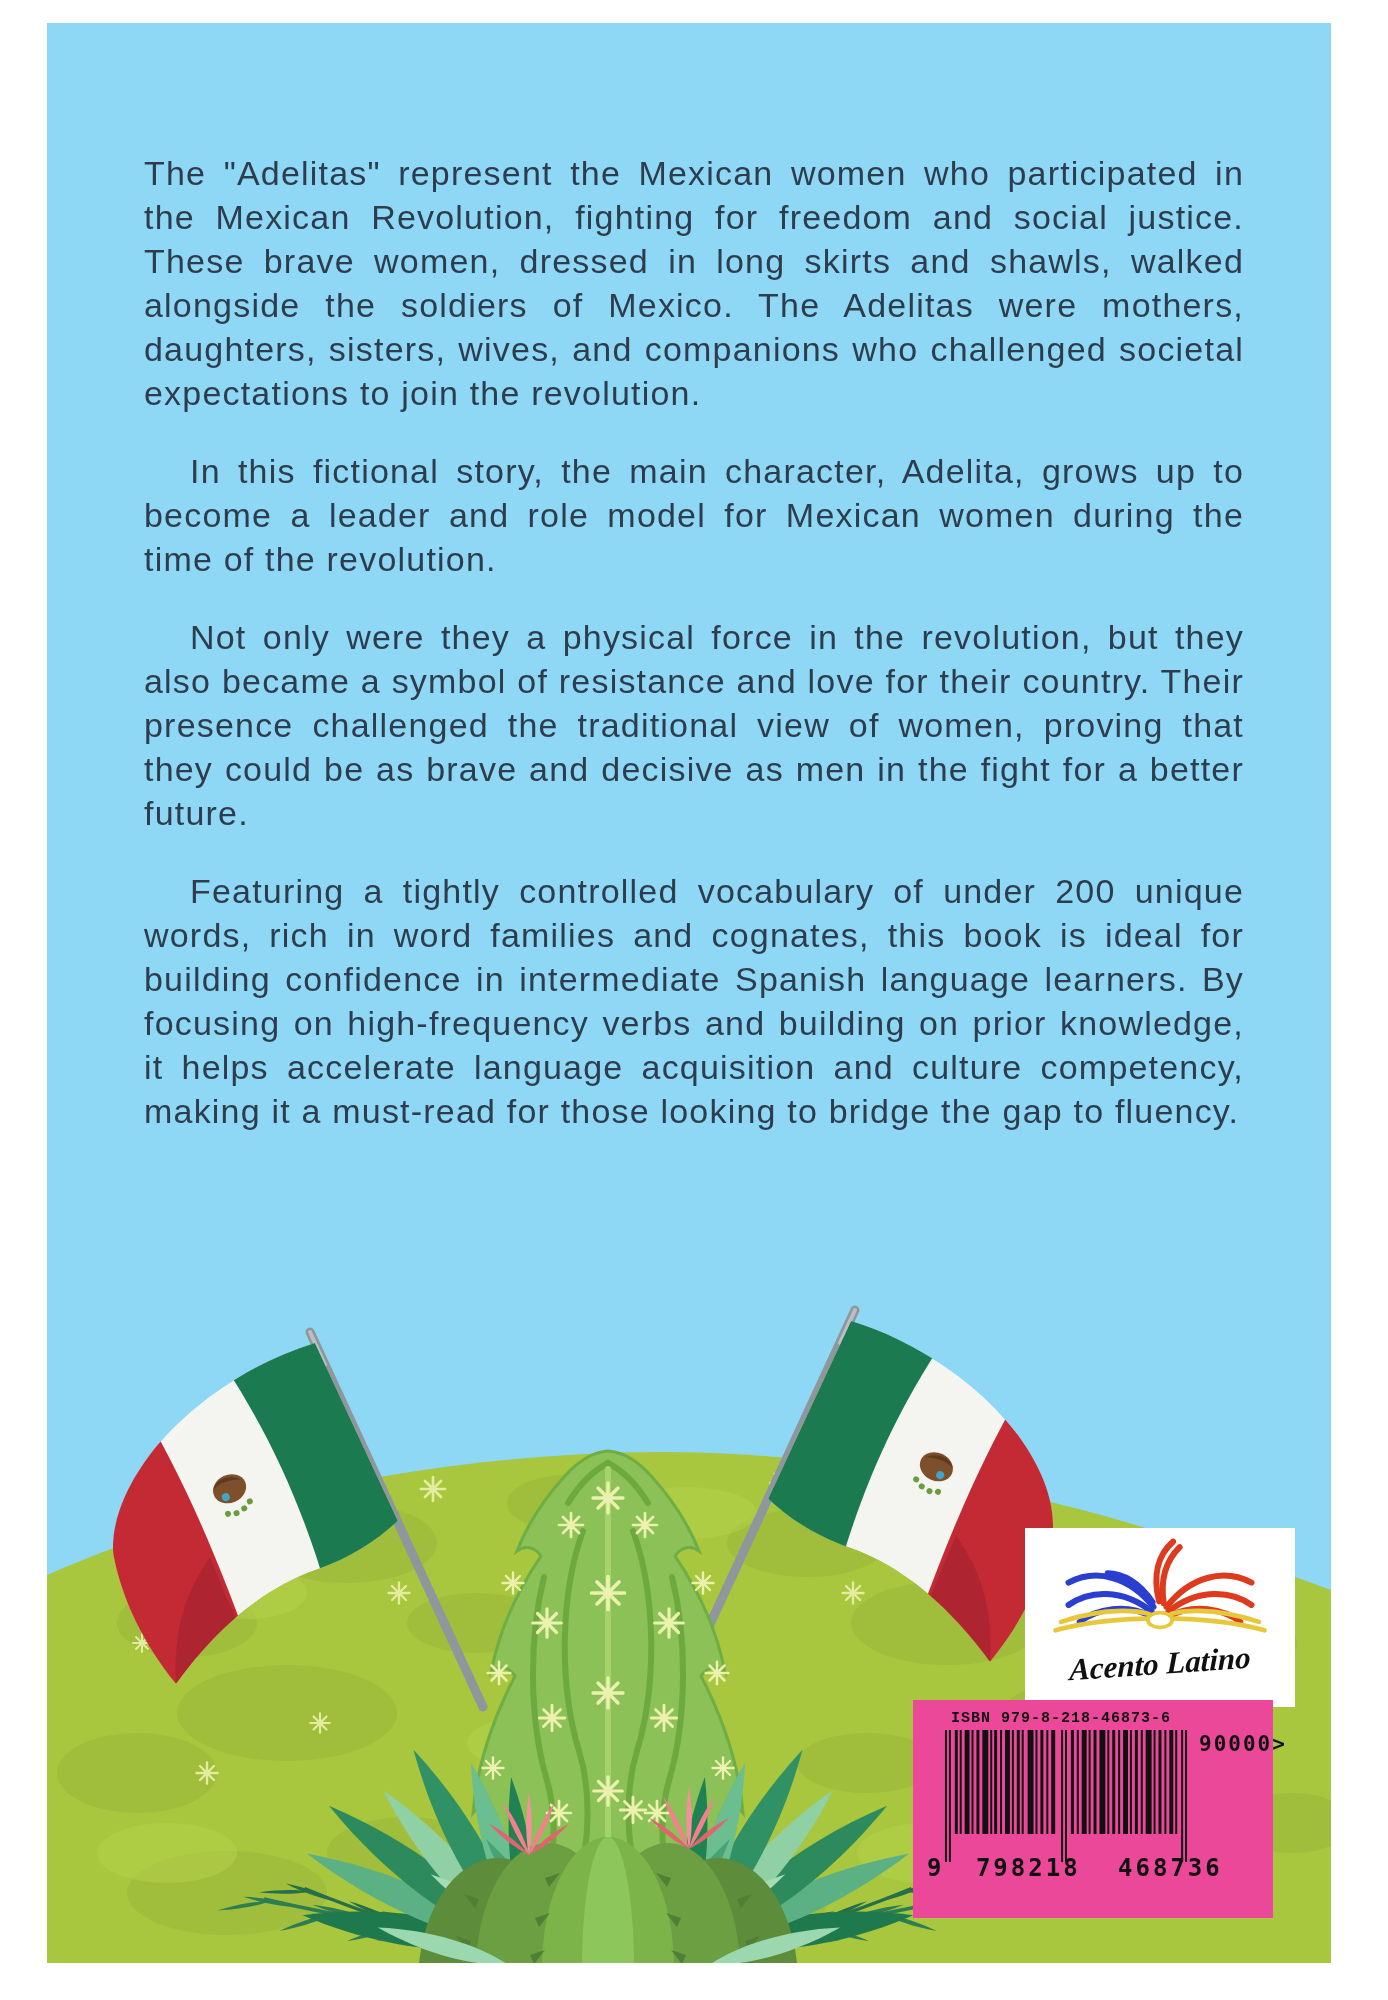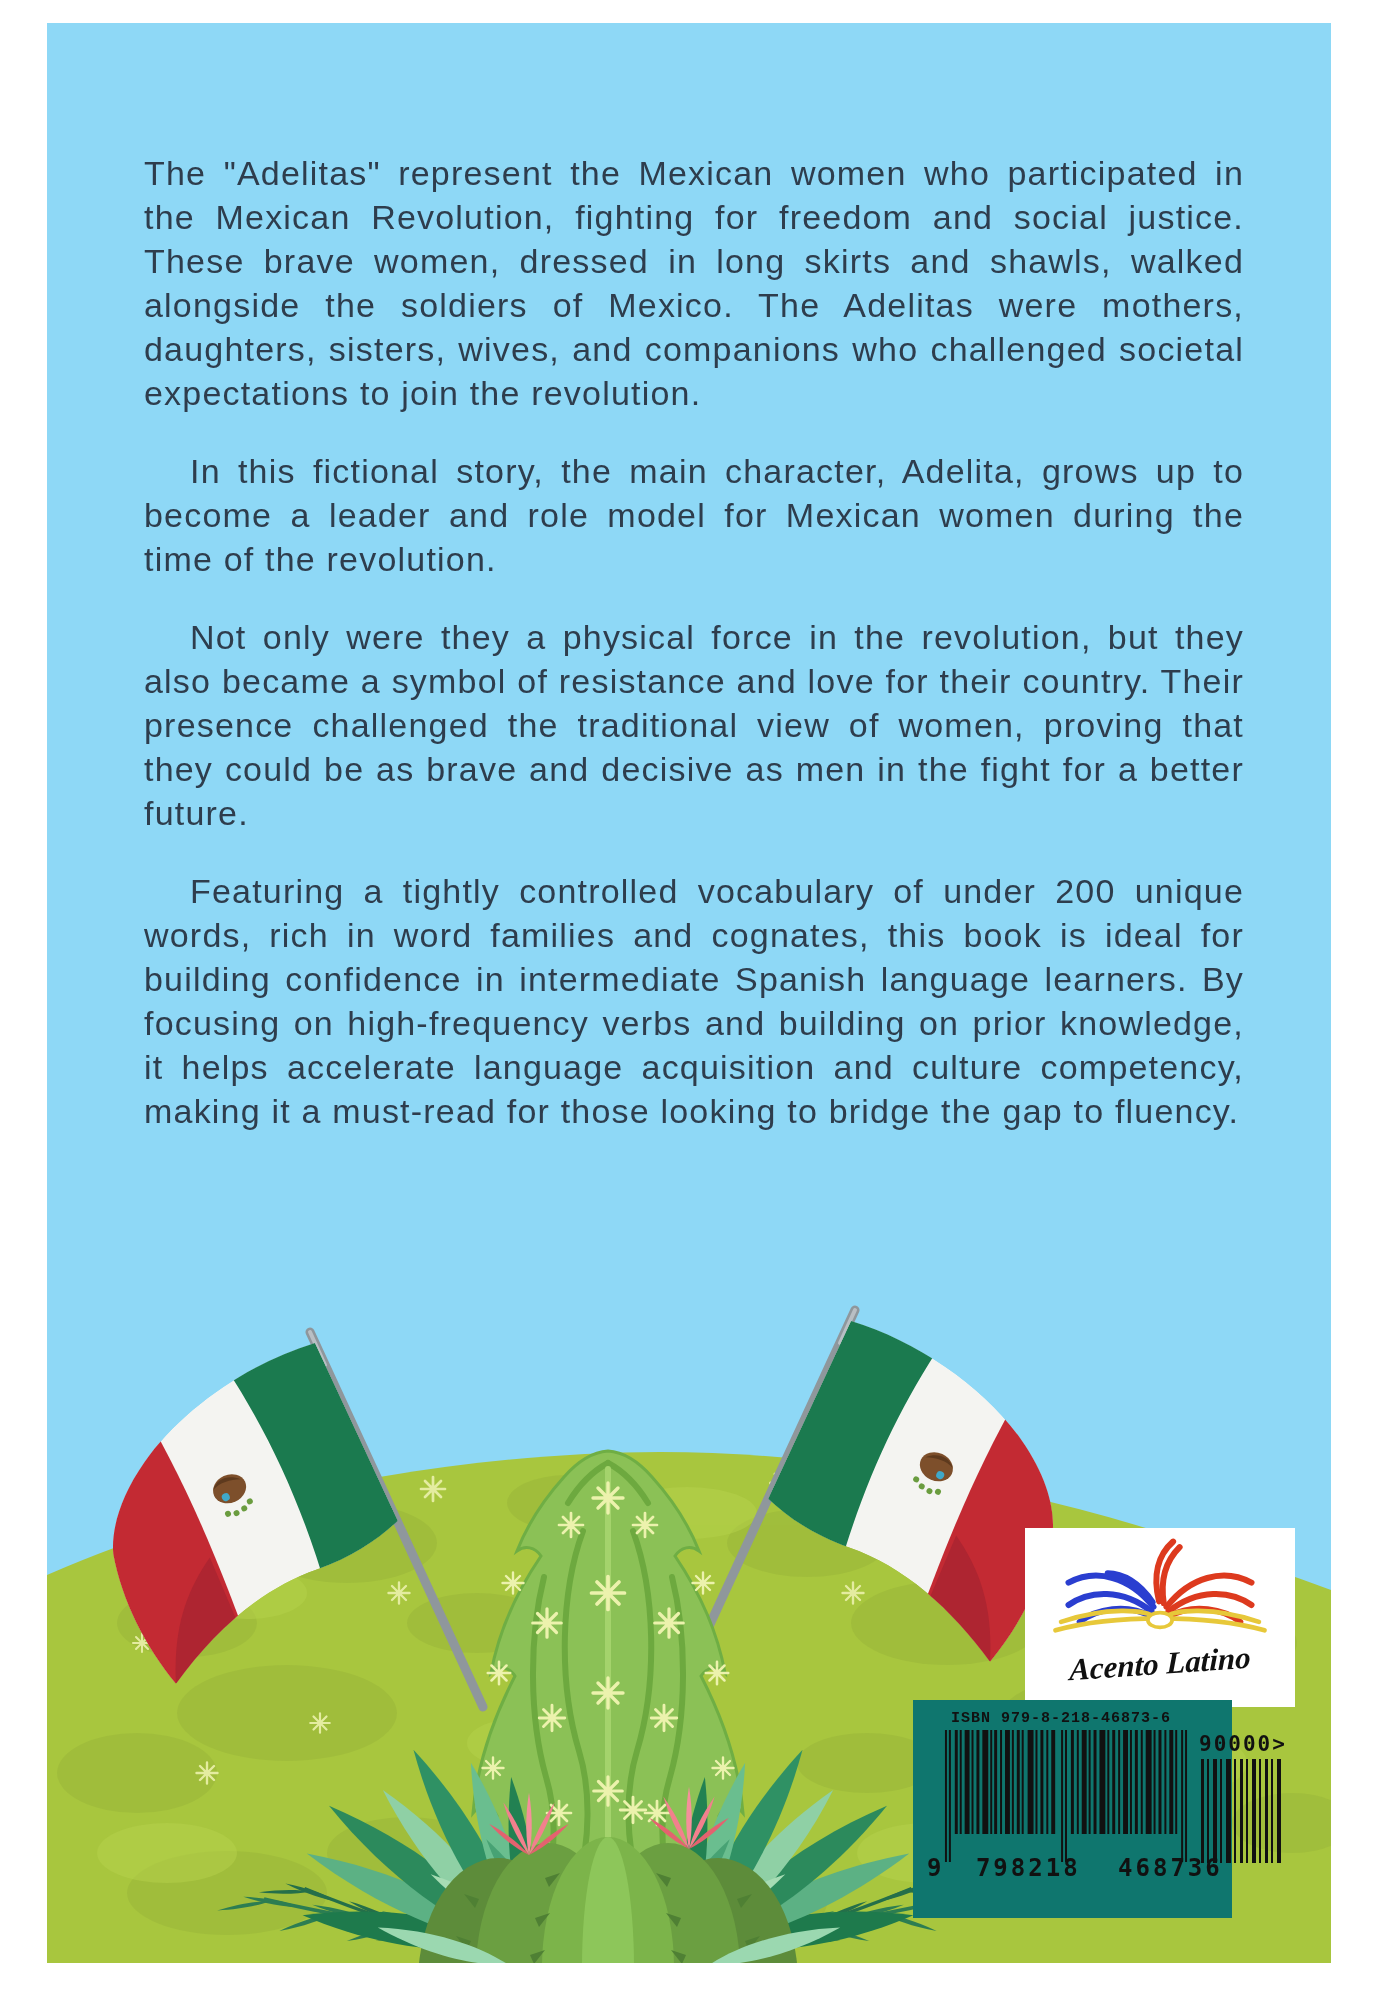--- a/index.html
+++ b/index.html
@@ -11,31 +11,31 @@
          font-size:34px;line-height:44px;text-align:justify;letter-spacing:1.2px;}
   .blurb p{margin:0 0 34px 0;}
   .blurb p.ind{text-indent:46px;}
   .scene{position:absolute;left:0;bottom:0;width:1284px;height:670px;display:block;}
   .logo-box{position:absolute;left:978px;top:1505px;width:270px;height:179px;
             background:#ffffff;z-index:3;}
   .logo-book{display:block;margin:8px auto 0;width:236px;height:112px;}
   .logo-text{margin-top:-2px;text-align:center;color:#101010;
              font-family:"Liberation Serif",serif;font-style:italic;font-weight:700;
              font-size:31px;transform:rotate(-4deg) skewX(-5deg);}
-  .barcode-box{position:absolute;left:866px;top:1677px;width:319px;height:218px;
-               background:#0f766e;z-index:3;box-sizing:border-box;padding:10px 12px 8px 14px;}
+  .barcode-box{position:absolute;left:866px;top:1677px;width:360px;height:218px;
+               background:#ec4899;z-index:3;box-sizing:border-box;padding:10px 12px 8px 14px;}
   .isbn-line{width:268px;text-align:center;font-family:"Liberation Mono",monospace;
              font-weight:700;font-size:15px;letter-spacing:1px;color:#111;white-space:nowrap;}
   .bc-row{display:flex;margin-top:3px;}
   .bc-main{position:relative;width:262px;height:160px;}
   .bc-main svg{display:block;margin-left:16px;width:246px;height:132px;}
   .bc-digits{position:absolute;left:0;right:0;bottom:8px;height:28px;
              font-family:"DejaVu Sans Mono",monospace;font-weight:700;font-size:24px;
              letter-spacing:3px;color:#111;white-space:nowrap;}
-  .bc-supp{margin-left:10px;width:84px;display:flex;flex-direction:column;}
+  .bc-supp{margin-left:10px;width:84px;display:flex;flex-direction:row;}
   .bc-price{text-align:center;font-family:"DejaVu Sans Mono",monospace;font-weight:700;
             font-size:21px;letter-spacing:2px;color:#111;margin:2px 0 3px 0;white-space:nowrap;}
   .bc-supp svg{display:block;width:84px;height:104px;}
 </style>
 </head>
 <body>
 
 <div class="page">
   <div class="cover">
 

